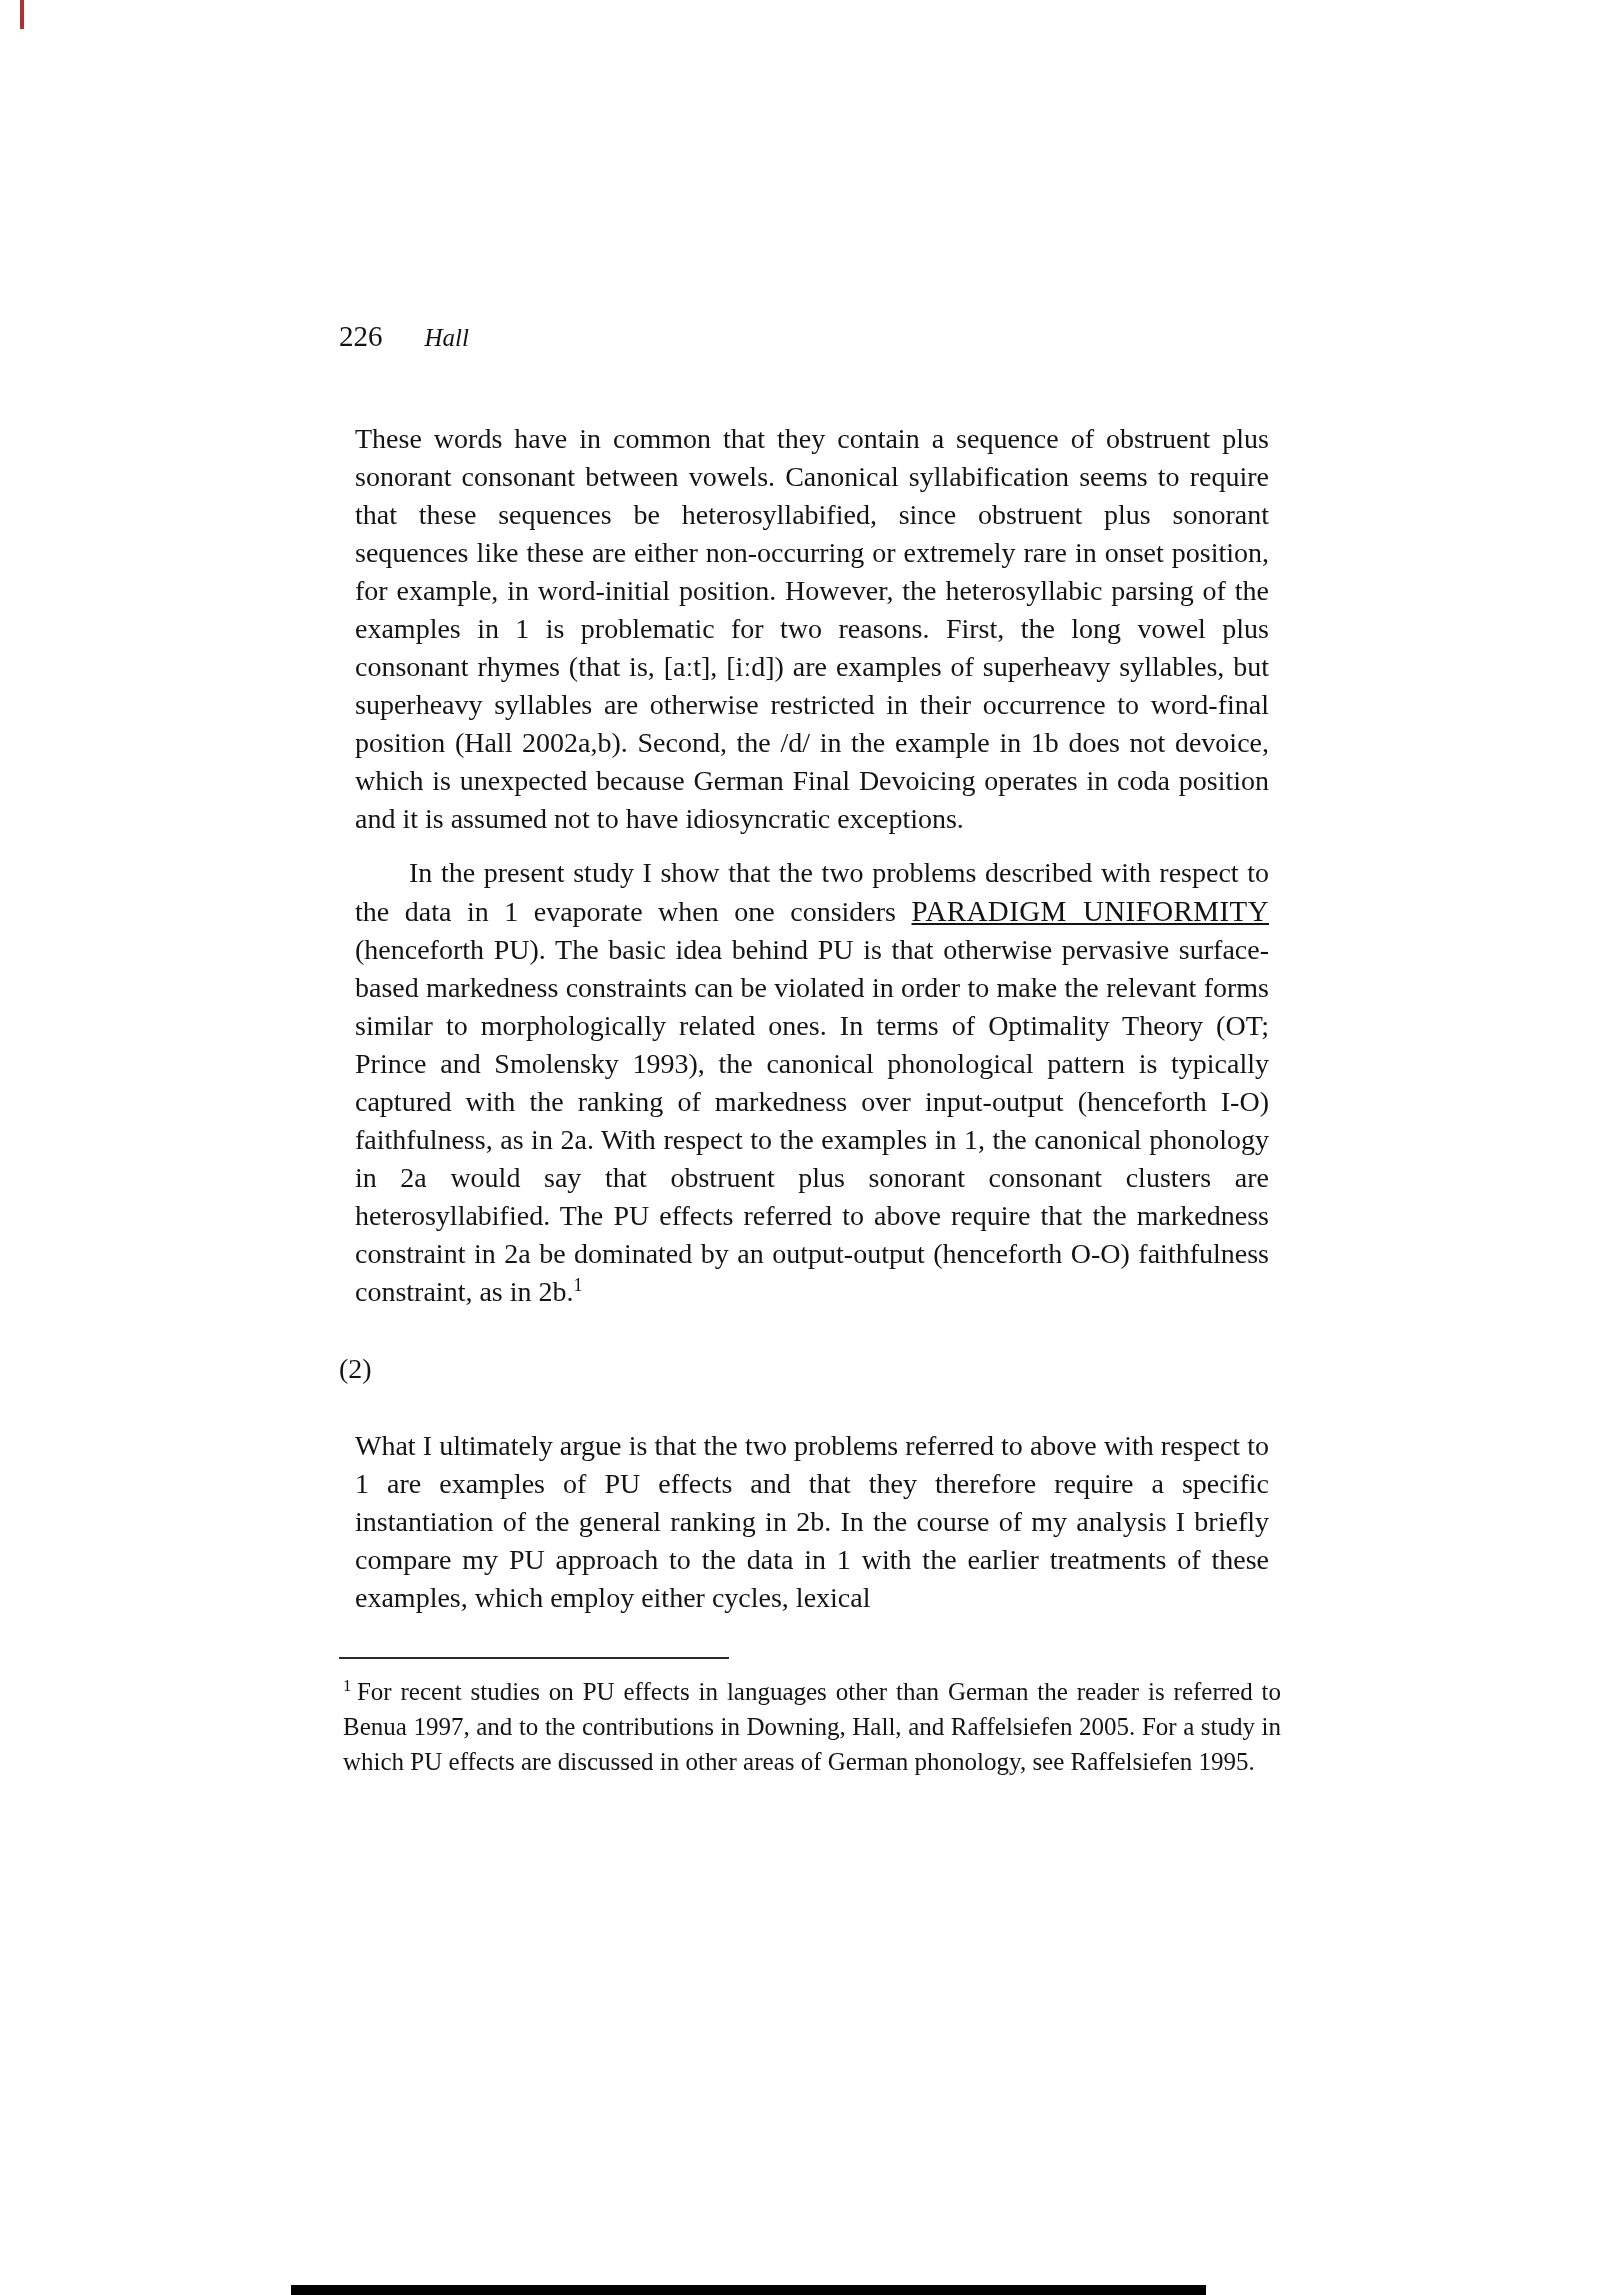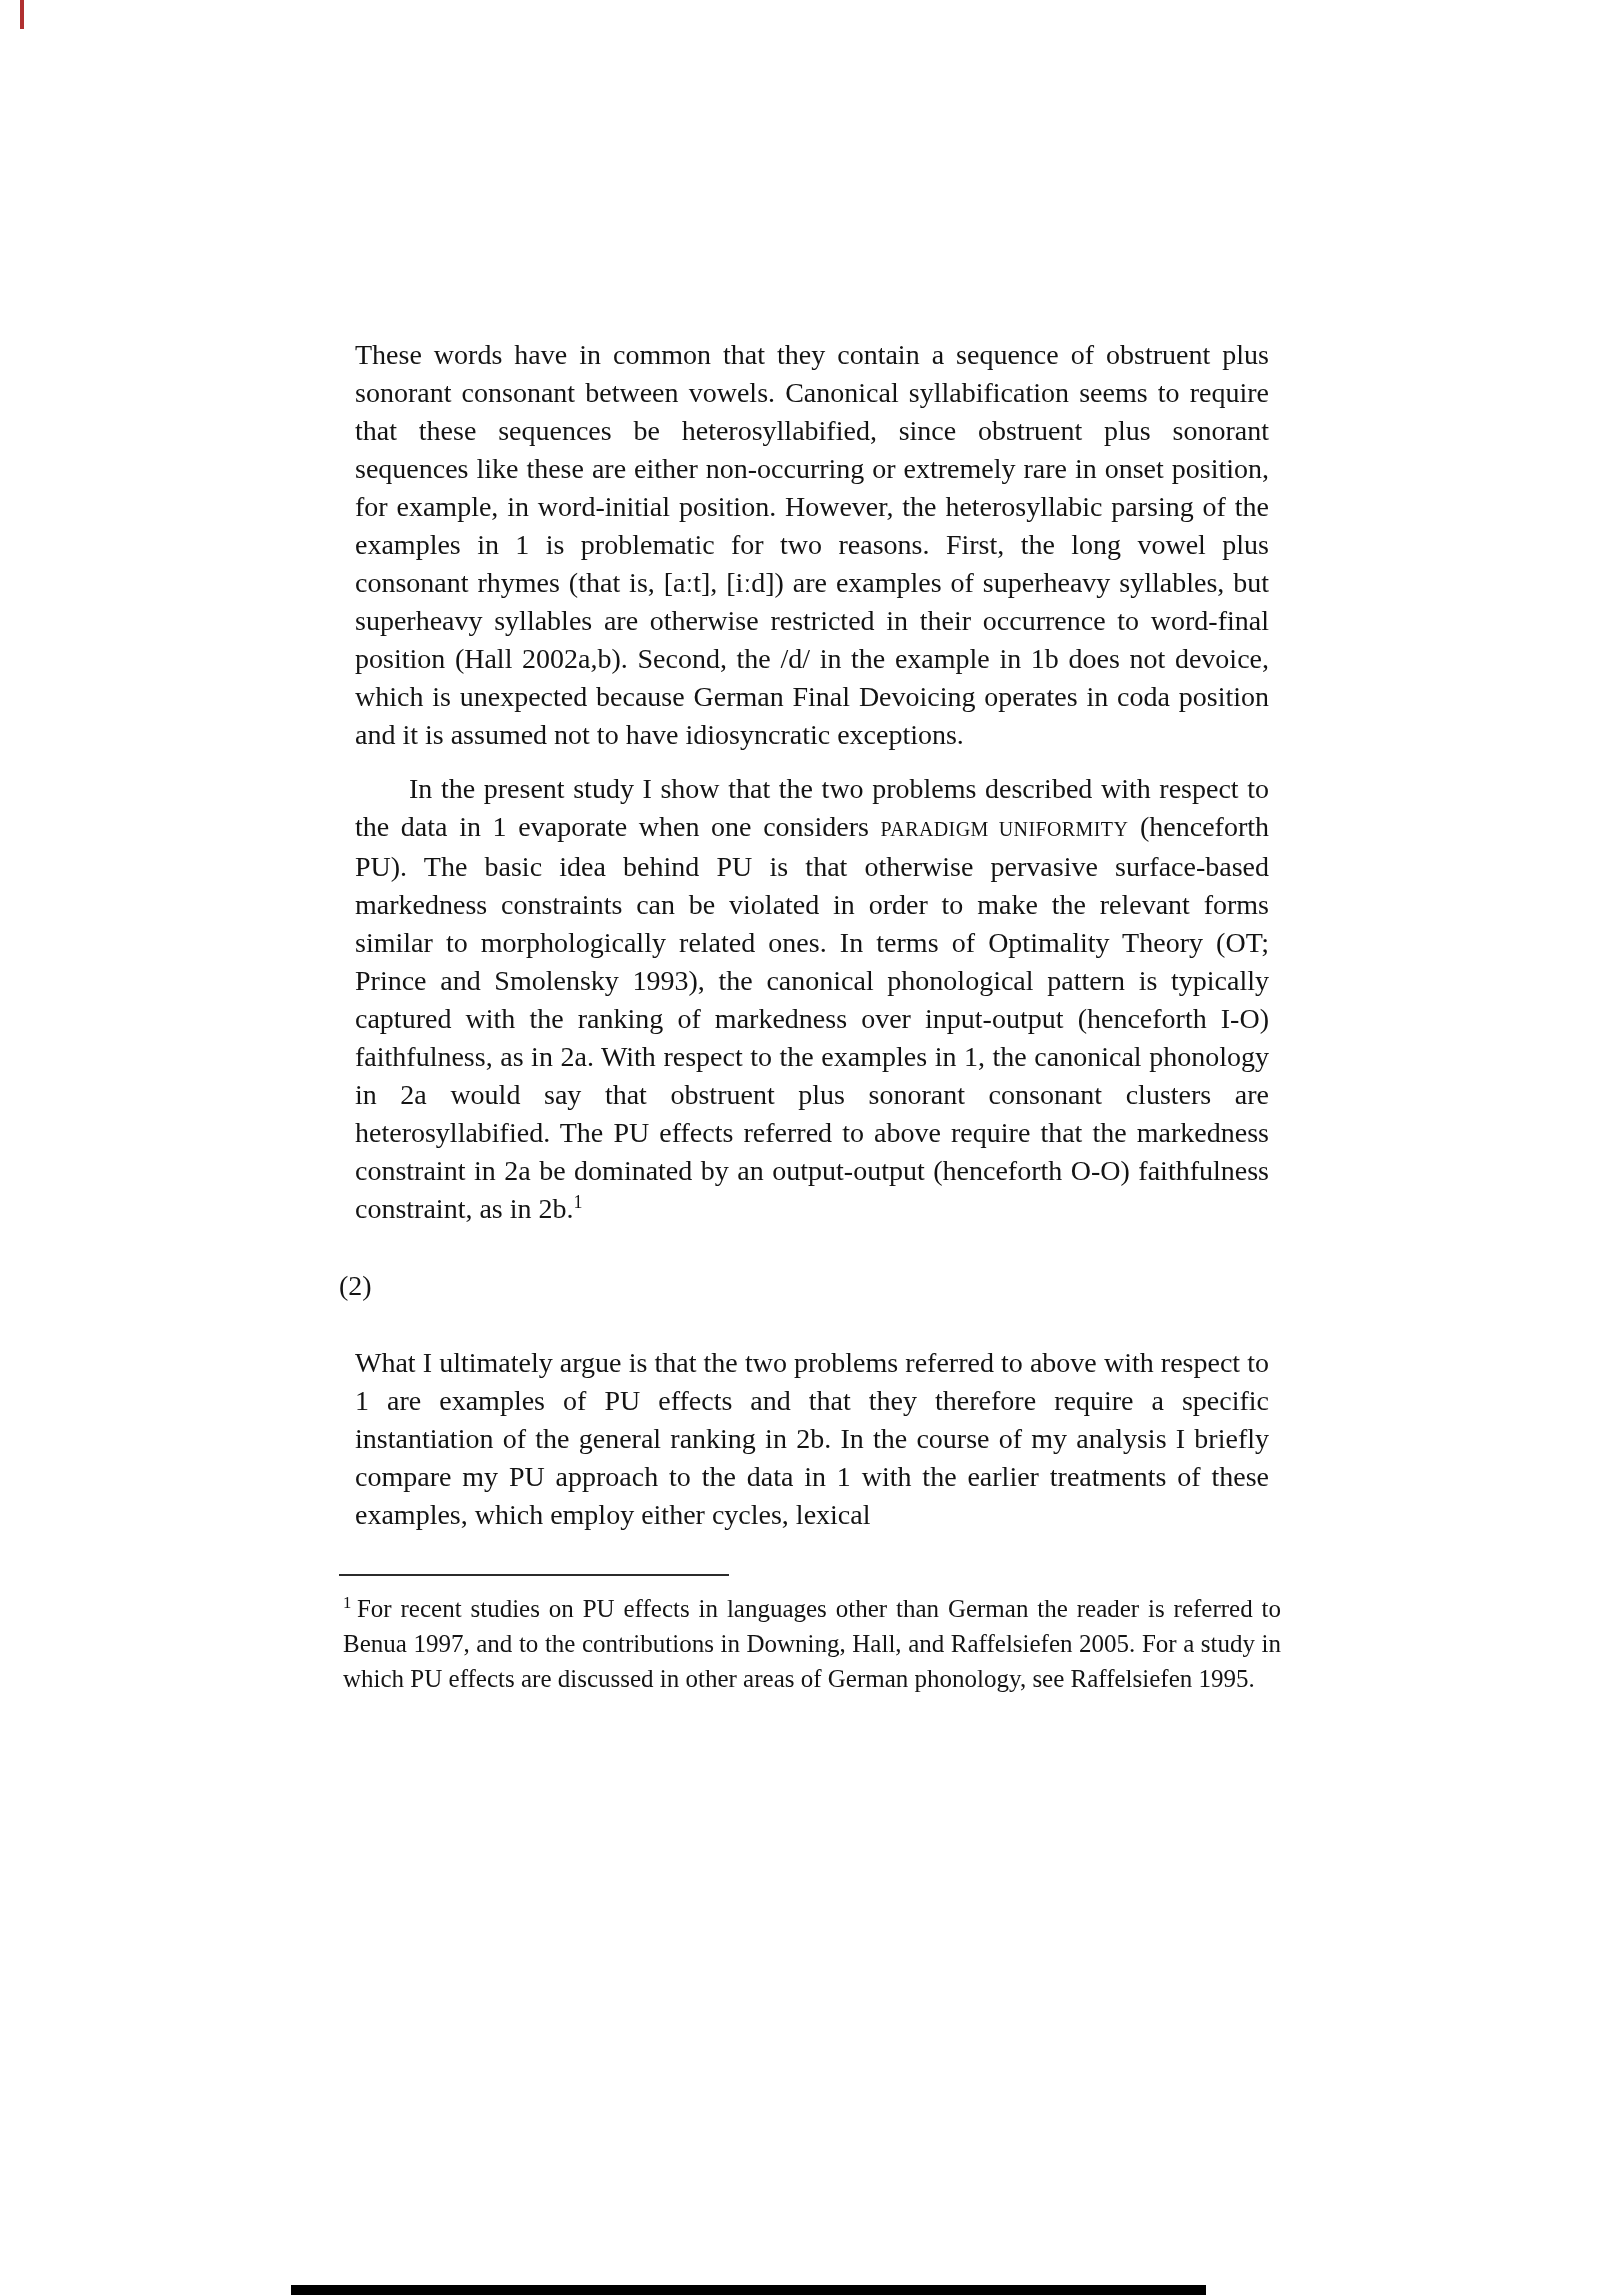--- a/index.html
+++ b/index.html
@@ -41,22 +41,23 @@
   .para {
     font-size: 28px;
     line-height: 38px;
     text-align: justify;
     margin: 16px;
   }
   .indent {
     text-indent: 54px;
   }
   .smallcaps {
-    font-size: 20px;
+    font-size: 29px;
     letter-spacing: 0.4px;
+    text-decoration: underline;
   }
   .fn-ref {
     font-size: 18px;
     line-height: 0;
     vertical-align: super;
   }
   .example {
     display: flex;
     margin: 39px 0;
     font-size: 28px;
@@ -105,20 +106,24 @@
     height: 29px;
     background: #b03030;
   }
 </style>
 </head>
 <body>
 
 <div class="page">
   <div class="content">
 
+    <header class="running-header">
+      <span class="page-number">226</span>
+      <span class="running-head">Hall</span>
+    </header>
 
     <p class="para">These words have in common that they contain a sequence of obstruent plus sonorant consonant between vowels. Canonical syllabification seems to require that these sequences be heterosyllabified, since obstruent plus sonorant sequences like these are either non-occurring or extremely rare in onset position, for example, in word-initial position. However, the heterosyllabic parsing of the examples in 1 is problematic for two reasons. First, the long vowel plus consonant rhymes (that is, [aːt], [iːd]) are examples of superheavy syllables, but superheavy syllables are otherwise restricted in their occurrence to word-final position (Hall 2002a,b). Second, the /d/ in the example in 1b does not devoice, which is unexpected because German Final Devoicing operates in coda position and it is assumed not to have idiosyncratic exceptions.</p>
 
     <p class="para indent"><span>In the present study I show that the two problems described with respect to the data in 1 evaporate when one considers </span><span class="smallcaps">PARADIGM UNIFORMITY</span><span> (henceforth PU). The basic idea behind PU is that otherwise pervasive surface-based markedness constraints can be violated in order to make the relevant forms similar to morphologically related ones. In terms of Optimality Theory (OT; Prince and Smolensky 1993), the canonical phonological pattern is typically captured with the ranking of markedness over input-output (henceforth I-O) faithfulness, as in 2a. With respect to the examples in 1, the canonical phonology in 2a would say that obstruent plus sonorant consonant clusters are heterosyllabified. The PU effects referred to above require that the markedness constraint in 2a be dominated by an output-output (henceforth O-O) faithfulness constraint, as in 2b.</span><sup class="fn-ref">1</sup></p>
 
     <div class="example">
       <span class="ex-label">(2)</span>
       <div class="ex-lines">
       </div>
     </div>

